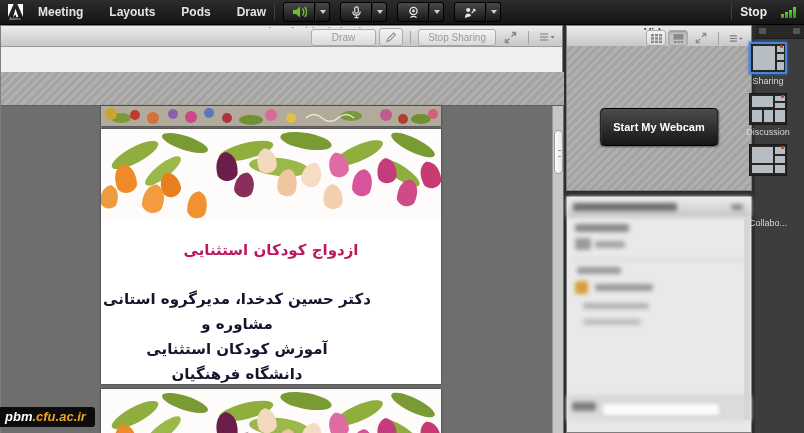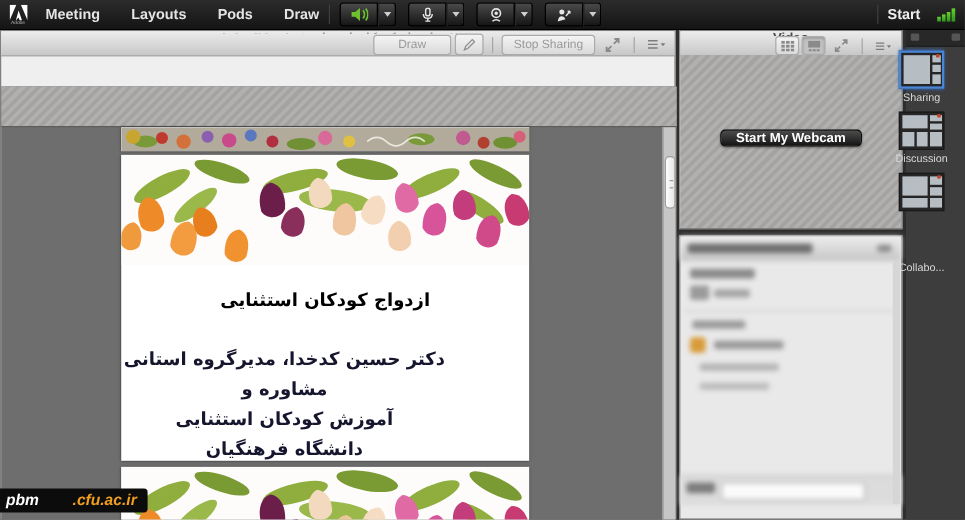--- a/index.html
+++ b/index.html
@@ -44,35 +44,35 @@
   .btn-icon{width:22px;height:16px;}
   .btn-stop{padding:2px 9px;}
   .plain-ic{border:none;background:none;}
   .share-content{left:0;top:46px;width:563px;height:387px;background:#6e6e6e;overflow:hidden;}
   .share-hatch{left:0;top:0;width:563px;height:33px;border-bottom:1px solid #5d5d5d;}
   .slide{left:100px;width:340px;background:#fff;box-shadow:0 0 2px rgba(0,0,0,.55);overflow:hidden;}
   .slide-partial{top:34px;height:20px;}
   .slide-main{top:57px;height:255px;}
   .slide-next{top:317px;height:70px;}
   .rtl{direction:rtl;font-family:"DejaVu Sans",sans-serif;}
-  .slide-title{top:112px;left:0;width:340px;text-align:center;font-size:15px;font-weight:bold;color:#000000;}
+  .slide-title{top:112px;left:0;width:340px;text-align:center;font-size:15px;font-weight:bold;color:#be185d;}
   .slide-body{top:158px;left:0;width:272px;text-align:center;font-size:15px;font-weight:bold;
               color:#15152e;line-height:25px;}
   .scrollbar{left:551px;top:34px;width:11px;height:353px;background:#c6c6c6;border-left:1px solid #979797;box-sizing:border-box;}
   .scroll-thumb{left:1px;top:24px;width:9px;height:44px;background:linear-gradient(90deg,#fdfdfd,#e6e6e6);
                 border:1px solid #9f9f9f;border-radius:4px;box-sizing:border-box;}
   .scroll-grip{left:3px;top:19px;width:3px;height:5px;border-top:1px solid #999;border-bottom:1px solid #999;}
 
   
   .video-pod{left:566px;top:25px;width:186px;height:166px;}
   .video-head-btns{margin-left:auto;display:flex;align-items:center;gap:2px;}
   .mini-btn{width:18px;height:14px;}
   .mini-btn.pressed{background:#c2c2c2;box-shadow:inset 0 1px 2px rgba(0,0,0,.25);}
   .video-body{left:0;top:20px;width:184px;height:144px;}
-  .start-webcam{left:50%;top:62px;transform:translateX(-50%);padding:0 12px;white-space:nowrap;
+  .start-webcam{left:50%;top:62px;transform:translateX(-50%);padding:12px 12px;white-space:nowrap;
                 background:linear-gradient(#4c4c4c,#161616);border:1px solid #000;border-radius:4px;
                 color:#fff;font-size:11px;font-weight:bold;box-shadow:0 1px 2px rgba(0,0,0,.5);}
 
   
   .blur-pod{left:566px;top:196px;width:186px;height:237px;background:#e9e9e9;border:1px solid #7f7f7f;box-sizing:border-box;}
   .blur-inner{position:absolute;left:0;top:0;width:184px;height:235px;filter:blur(2.3px);}
   .blur-head{left:0;top:0;width:184px;height:19px;background:linear-gradient(#ececec,#c9c9c9);border-bottom:1px solid #aaa;}
   .blob{position:absolute;border-radius:2px;background:#8a8a8a;}
   .blur-divider{position:absolute;background:#c9c9c9;height:1px;}
   .avatar-dot{position:absolute;width:13px;height:13px;border-radius:3px;background:#d89b3a;}
@@ -88,21 +88,21 @@
   .thumb{width:38px;height:32px;background:#262626;border:1px solid #191919;position:relative;box-sizing:border-box;}
   .thumb.sel{border:2px solid #4a86d8;box-shadow:0 0 3px #2f6fd0;}
   .thumb i{position:absolute;background:#b6bec4;}
   .thumb .dot{position:absolute;width:3px;height:3px;background:#c4452c;right:2px;top:1px;border-radius:1px;}
   .layout-label{margin-top:2px;font-size:9px;color:#d8d8d8;}
 
   
   .watermark{left:0;bottom:6px;background:#0c0c0c;padding:2px 9px 3px 5px;border-radius:0 3px 3px 0;
              font-size:13px;font-weight:bold;font-style:italic;z-index:60;}
   .wm-bold{color:#fff;}
-  .wm-rest{color:#f0a01e;margin-left:28px;}
+  .wm-rest{color:#f0a01e;}
 </style>
 </head>
 <body>
 
 <div class="abs menubar">
   <div class="logo">
     <svg width="15" height="13" viewBox="0 0 15 13">
       <path d="M0,13 L5.6,0 L0,0 Z" fill="#fff"></path>
       <path d="M15,13 L9.4,0 L15,0 Z" fill="#fff"></path>
       <path d="M7.5,4.8 L10.4,13 L8.4,13 L7.5,10.6 L5.2,13 Z" fill="#fff"></path>
@@ -164,21 +164,21 @@
         <path d="M8.6,7.4 L12,3.4 M12,3.4 l-2,.2 M12,3.4 l-.2,2" stroke="#e6e6e6" stroke-width="1.2" fill="none"></path>
       </svg>
     </div>
     <div class="tb-btn tb-dd">
         <span class="caret"></span>
       </div>
   </div>
 
   <div class="mb-right">
     <div class="mb-sep"></div>
-    <span class="help-label">Start</span>
+    <span class="help-label">Stop</span>
     <span class="signal">
       <i style="height:4px"></i>
         <i style="height:6px"></i>
         <i style="height:8px"></i>
         <i style="height:11px"></i>
     </span>
   </div>
 </div>
 
 <div class="abs pod share-pod">

